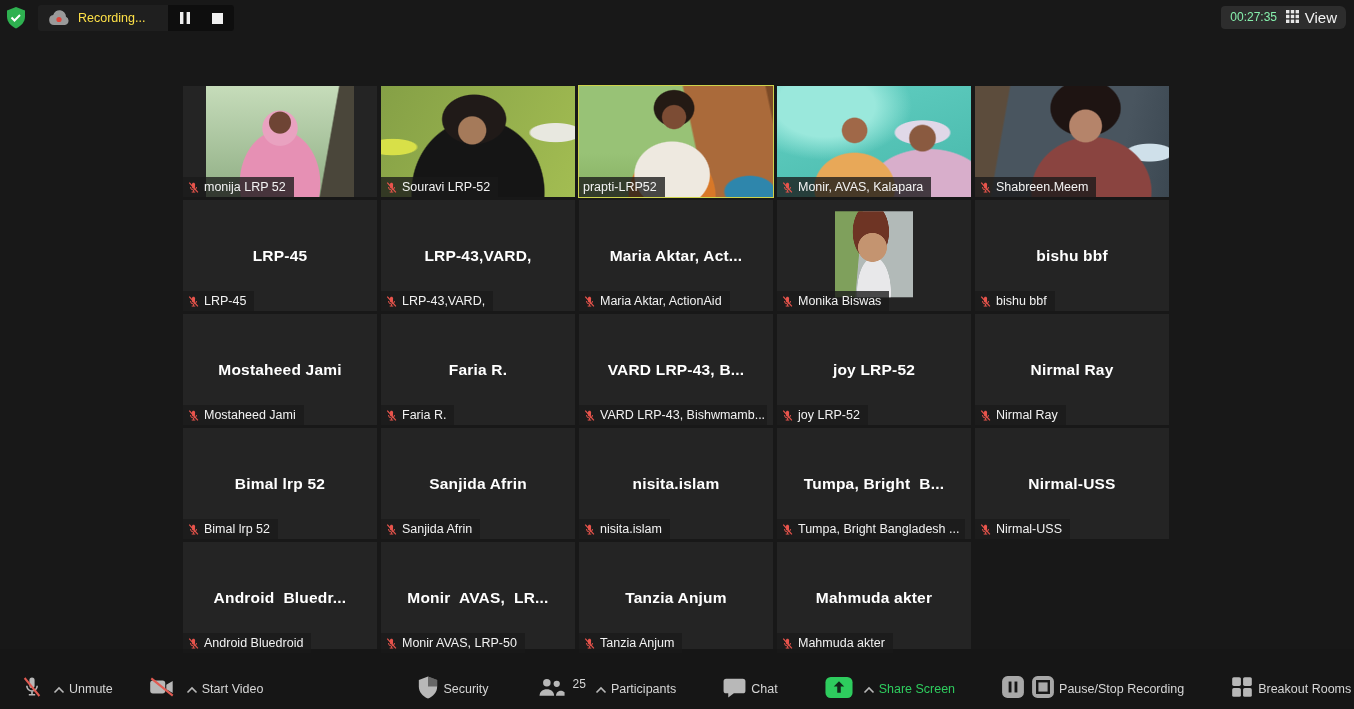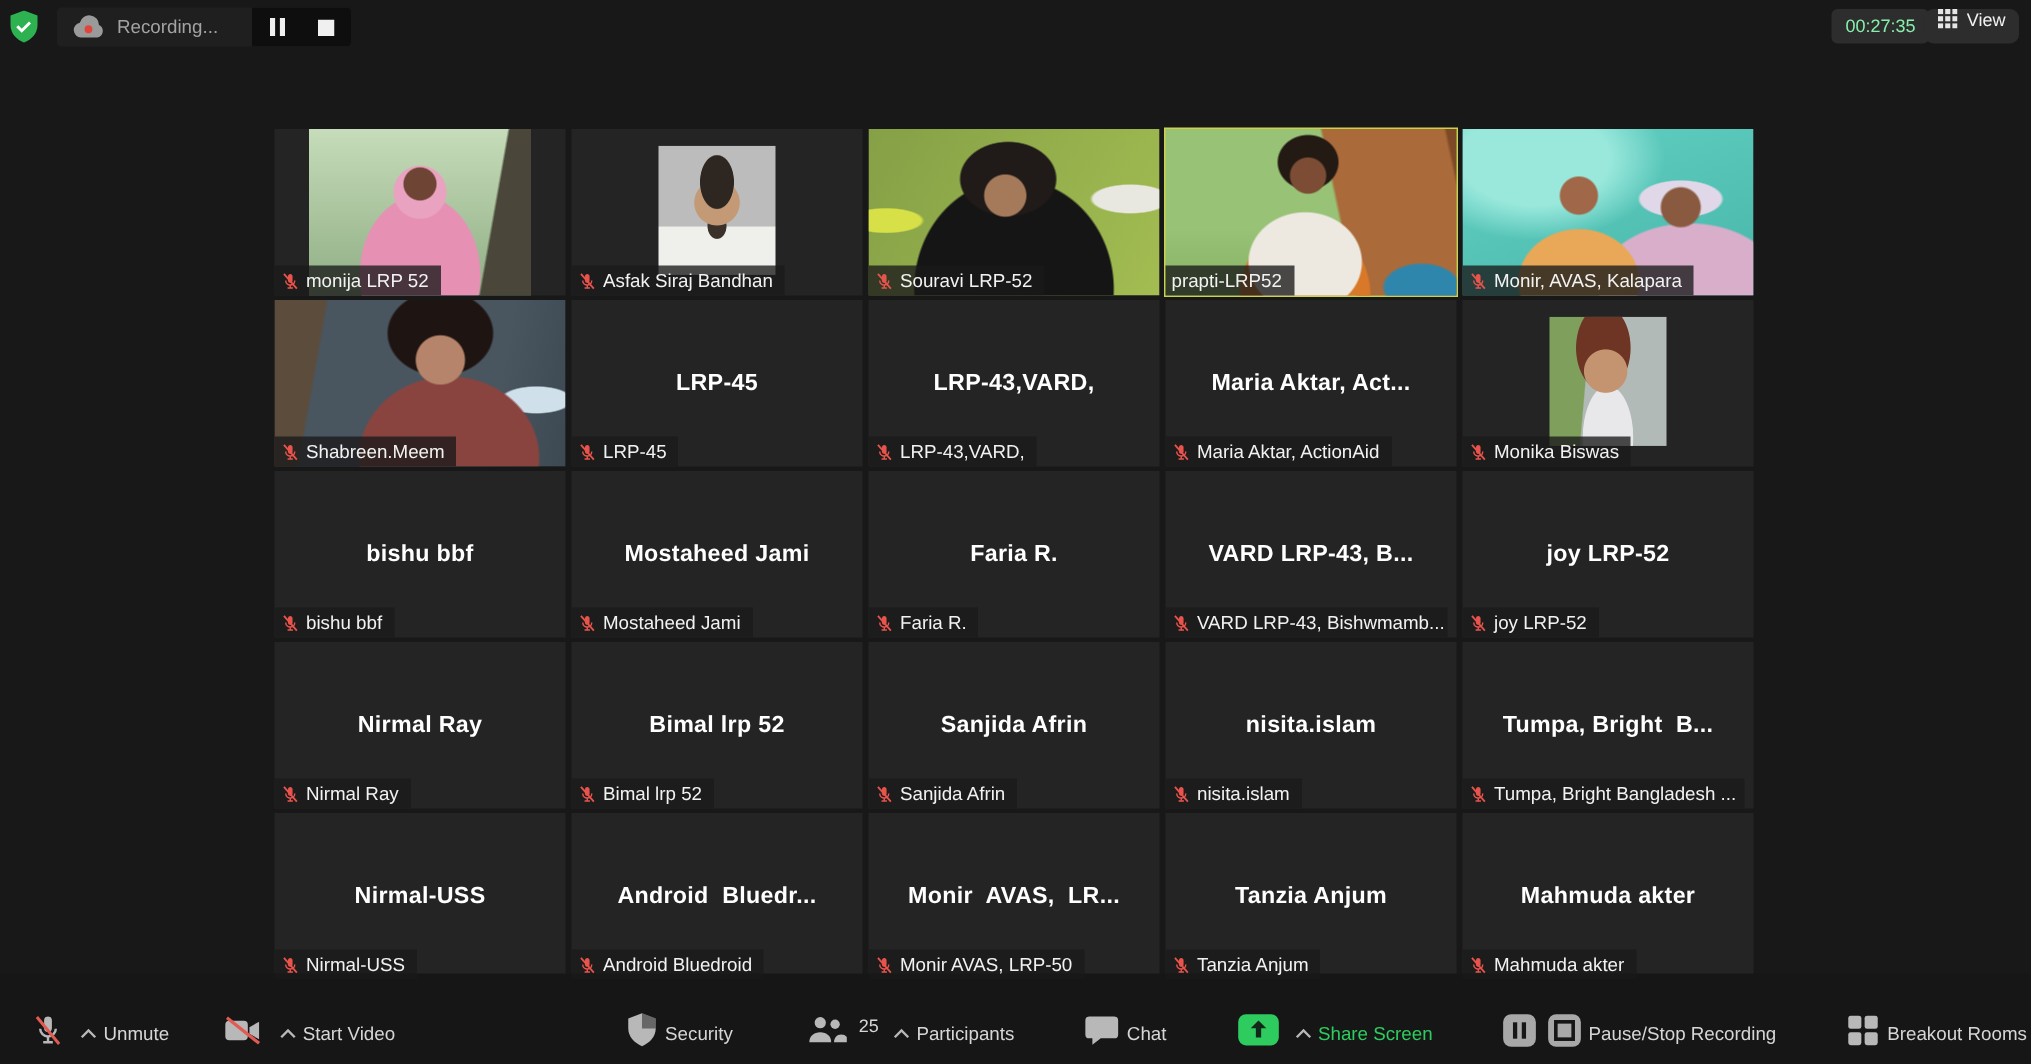--- a/index.html
+++ b/index.html
@@ -11,25 +11,25 @@
   }
   *{box-sizing:border-box;margin:0;padding:0}
   html,body{width:1354px;height:709px;overflow:hidden}
   body{background:#181818;font-family:"Liberation Sans",sans-serif;position:relative;color:#e8e8e8}
 
   
   .top-bar{position:absolute;top:0;left:0;right:0;height:36px}
   .shield-badge{position:absolute;left:6px;top:7px;width:20px;height:22px;cursor:pointer}
   .rec-pill{position:absolute;left:38px;top:5px;height:26px;background:#1f1f1f;border-radius:3px;display:flex;align-items:center;overflow:hidden}
   .rec-pill .cloud{margin:0 8px 0 10px;display:flex;align-items:center}
-  .rec-pill .rec-text{font-size:12.5px;color:#a3a3a3;padding-right:23px}
+  .rec-pill .rec-text{font-size:12.5px;color:#fde047;padding-right:23px}
   .rec-controls{height:26px;background:#0e0e0e;display:flex;align-items:center;padding:0 8px;gap:14px}
   .rec-controls .ctl{display:flex;align-items:center;justify-content:center;width:18px;height:18px;cursor:pointer}
   .timer{position:absolute;right:68px;top:6px;height:23px;line-height:23px;background:#2d2d2d;border-radius:4px;padding:0 9px;font-size:12px;color:#86efac}
-  .view-btn{position:absolute;right:8px;top:6px;height:23px;background:#2d2d2d;border-radius:6px;display:flex;gap:6px;padding:0 9px;font-size:12px;color:#f2f2f2;cursor:pointer}
+  .view-btn{position:absolute;right:8px;top:6px;height:23px;background:#2d2d2d;border-radius:6px;display:flex;align-items:center;gap:6px;padding:0 9px;font-size:15px;color:#f2f2f2;cursor:pointer}
 
   
   .grid{position:absolute;left:183px;top:86px;width:986px;display:grid;grid-template-columns:repeat(5,1fr);grid-auto-rows:111px;gap:3px 4px}
   .tile{position:relative;background:#242424;overflow:hidden}
   .tile.active{outline:3px solid var(--active-speaker-border);outline-offset:-2px;z-index:2;overflow:visible}
   .video{position:absolute;inset:0}
   .video.pillarbox{left:12%;right:12%}
   .avatar{position:absolute;left:50%;top:50%;transform:translate(-50%,-52%);width:78px;height:86px}
   .center-name{position:absolute;inset:0;display:flex;align-items:center;justify-content:center;font-weight:bold;font-size:15.5px;color:#fff;letter-spacing:.2px;white-space:pre}
   .name-label{position:absolute;left:0;bottom:0;display:flex;align-items:center;gap:4px;background:rgba(26,26,26,.78);padding:3px 8px 3px 4px;font-size:12.5px;color:#f2f2f2;max-width:97%;white-space:nowrap;overflow:hidden;z-index:3}
@@ -151,33 +151,20 @@
     <div class="name-label">
       <svg class="mic" width="13" height="13" viewBox="0 0 16 16">
         <path fill="#e8544c" d="M8 2.1c1.1 0 1.9.8 1.9 1.9v3.3c0 1.1-.8 1.9-1.9 1.9s-1.9-.8-1.9-1.9V4c0-1.1.8-1.9 1.9-1.9z"></path>
         <path fill="none" stroke="#e8544c" stroke-width="1.2" d="M4.3 7.4a3.7 3.7 0 0 0 7.4 0M8 11.2v2.2M5.8 13.6h4.4"></path>
         <line x1="2.8" y1="2" x2="13.4" y2="14" stroke="#e8544c" stroke-width="1.5"></line>
       </svg>
       <span class="label-text">monija LRP 52</span>
     </div>
   </div>
     <div class="tile">
-
-    <div class="avatar scene-asfak"></div>
-
-    <div class="name-label">
-      <svg class="mic" width="13" height="13" viewBox="0 0 16 16">
-        <path fill="#e8544c" d="M8 2.1c1.1 0 1.9.8 1.9 1.9v3.3c0 1.1-.8 1.9-1.9 1.9s-1.9-.8-1.9-1.9V4c0-1.1.8-1.9 1.9-1.9z"></path>
-        <path fill="none" stroke="#e8544c" stroke-width="1.2" d="M4.3 7.4a3.7 3.7 0 0 0 7.4 0M8 11.2v2.2M5.8 13.6h4.4"></path>
-        <line x1="2.8" y1="2" x2="13.4" y2="14" stroke="#e8544c" stroke-width="1.5"></line>
-      </svg>
-      <span class="label-text">Asfak Siraj Bandhan</span>
-    </div>
-  </div>
-    <div class="tile">
     <div class="video scene-souravi"></div>
 
     <div class="name-label">
       <svg class="mic" width="13" height="13" viewBox="0 0 16 16">
         <path fill="#e8544c" d="M8 2.1c1.1 0 1.9.8 1.9 1.9v3.3c0 1.1-.8 1.9-1.9 1.9s-1.9-.8-1.9-1.9V4c0-1.1.8-1.9 1.9-1.9z"></path>
         <path fill="none" stroke="#e8544c" stroke-width="1.2" d="M4.3 7.4a3.7 3.7 0 0 0 7.4 0M8 11.2v2.2M5.8 13.6h4.4"></path>
         <line x1="2.8" y1="2" x2="13.4" y2="14" stroke="#e8544c" stroke-width="1.5"></line>
       </svg>
       <span class="label-text">Souravi LRP-52</span>
     </div>

